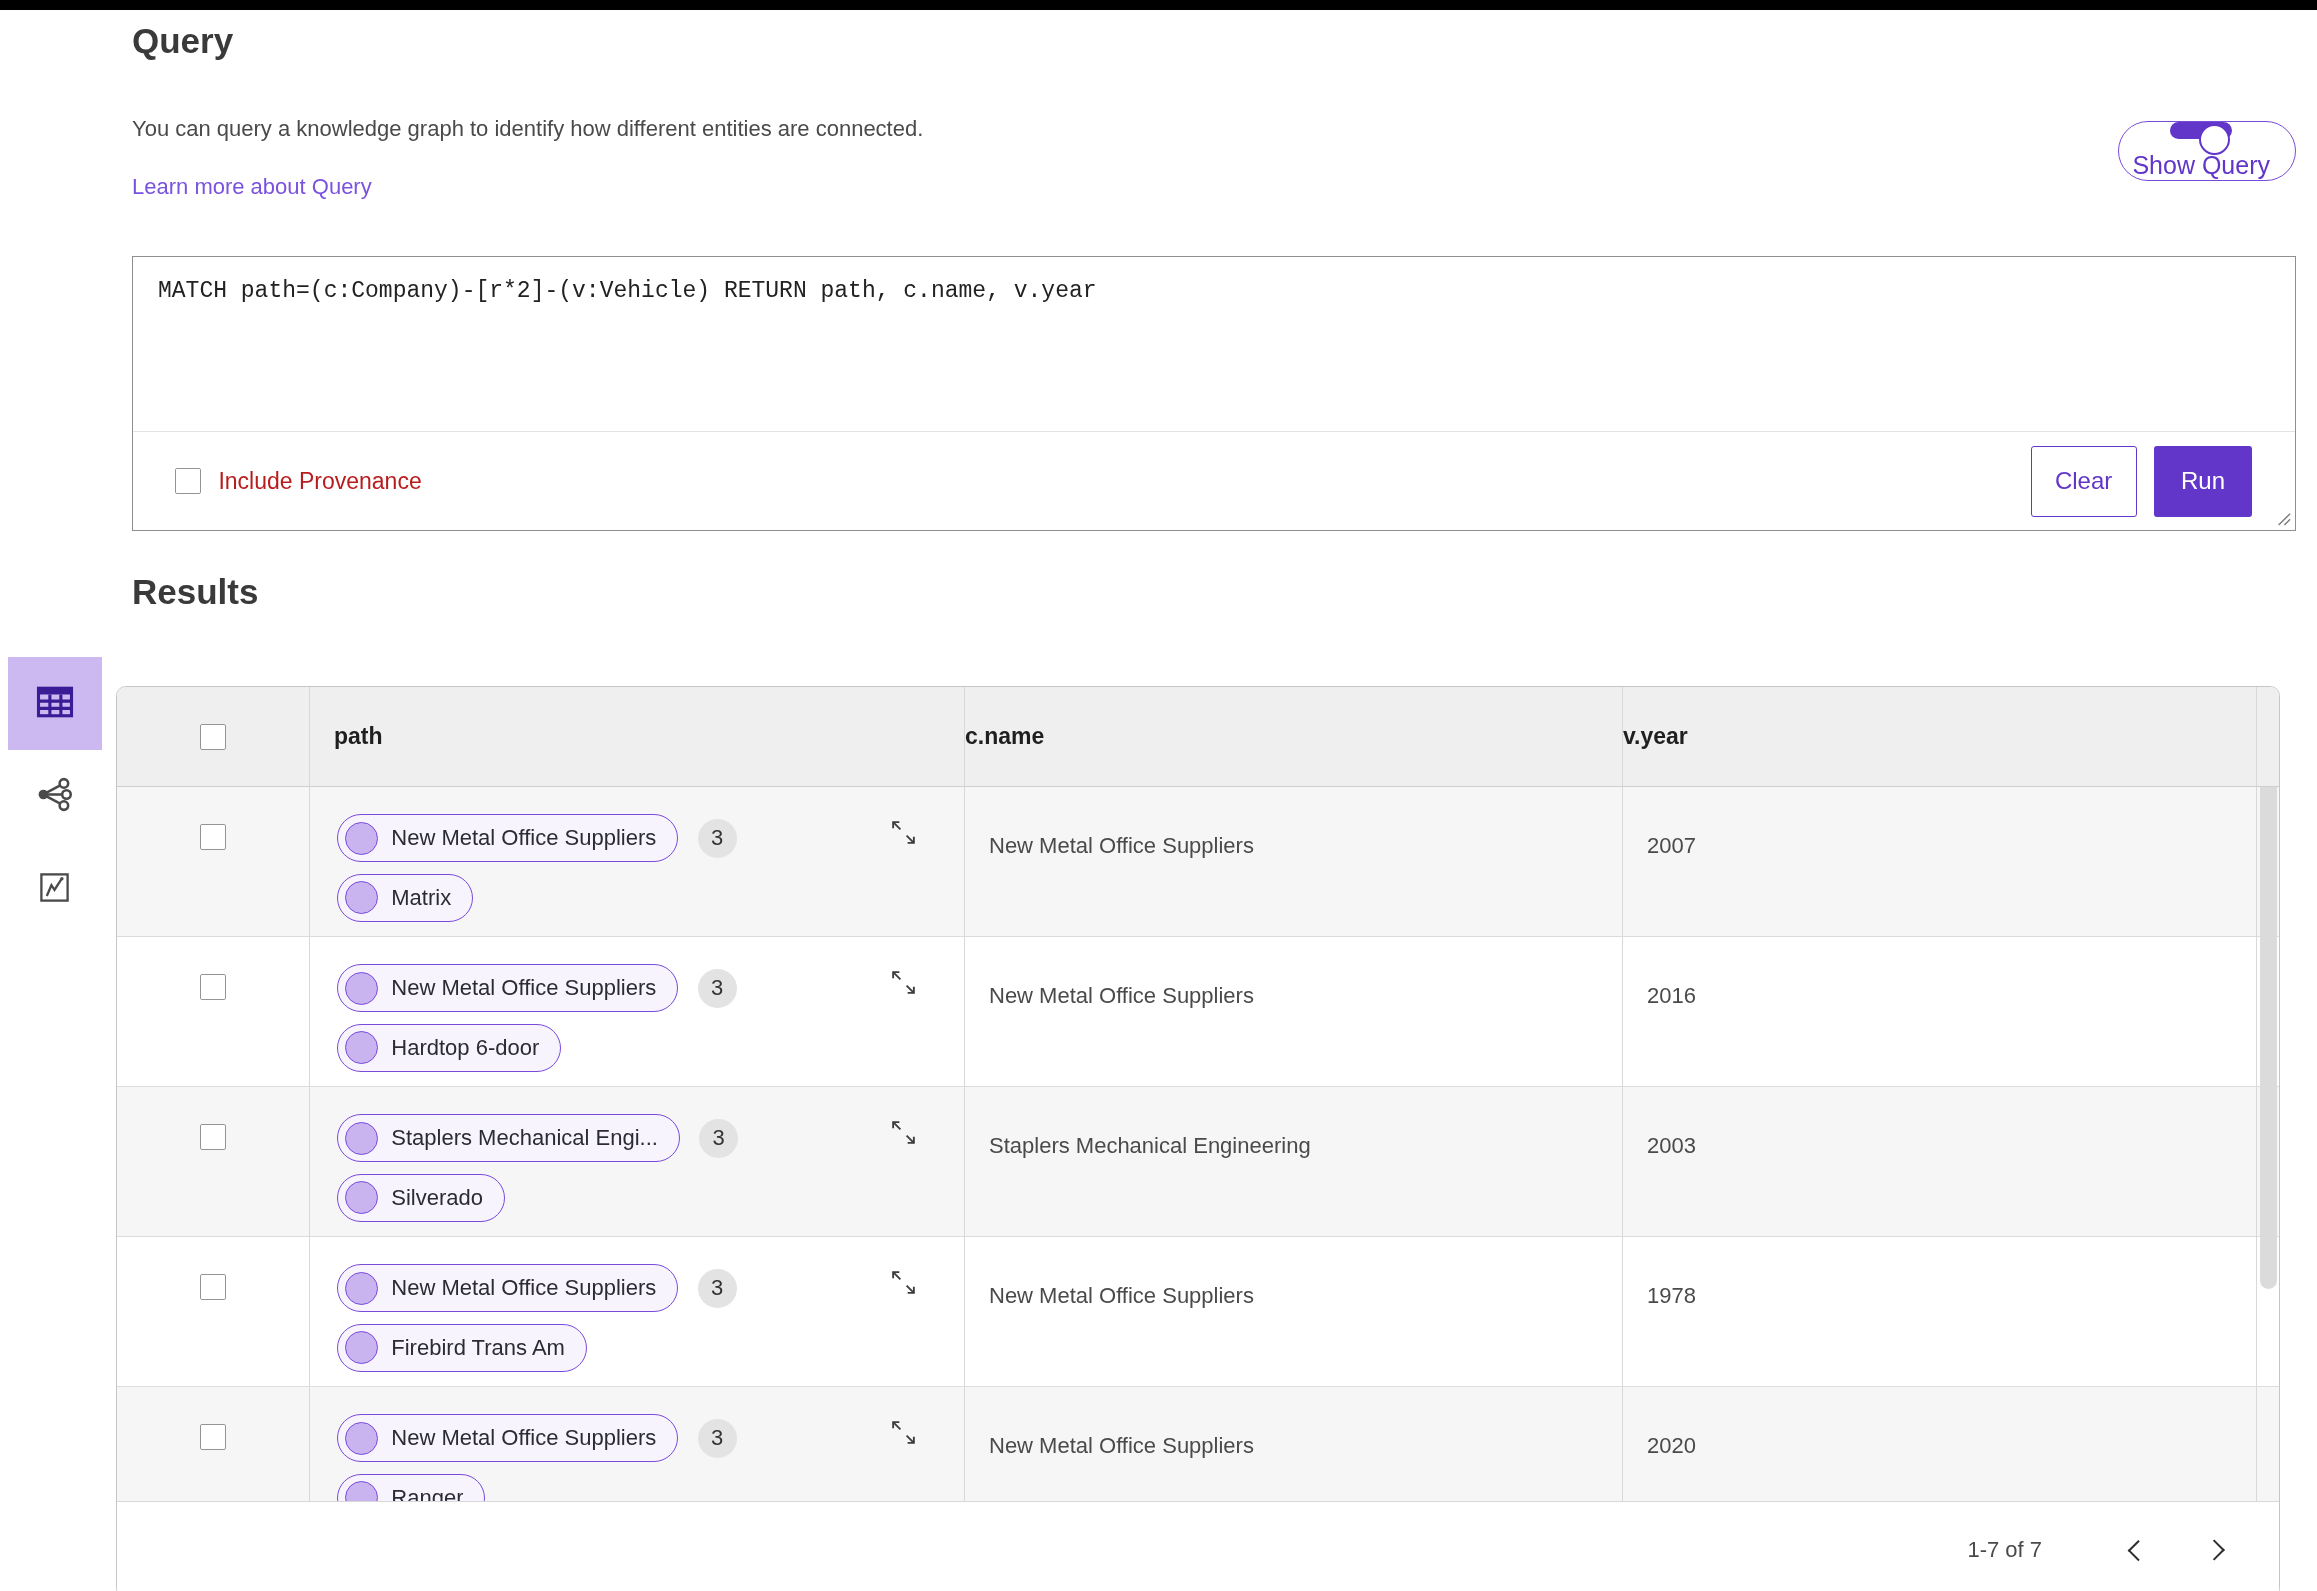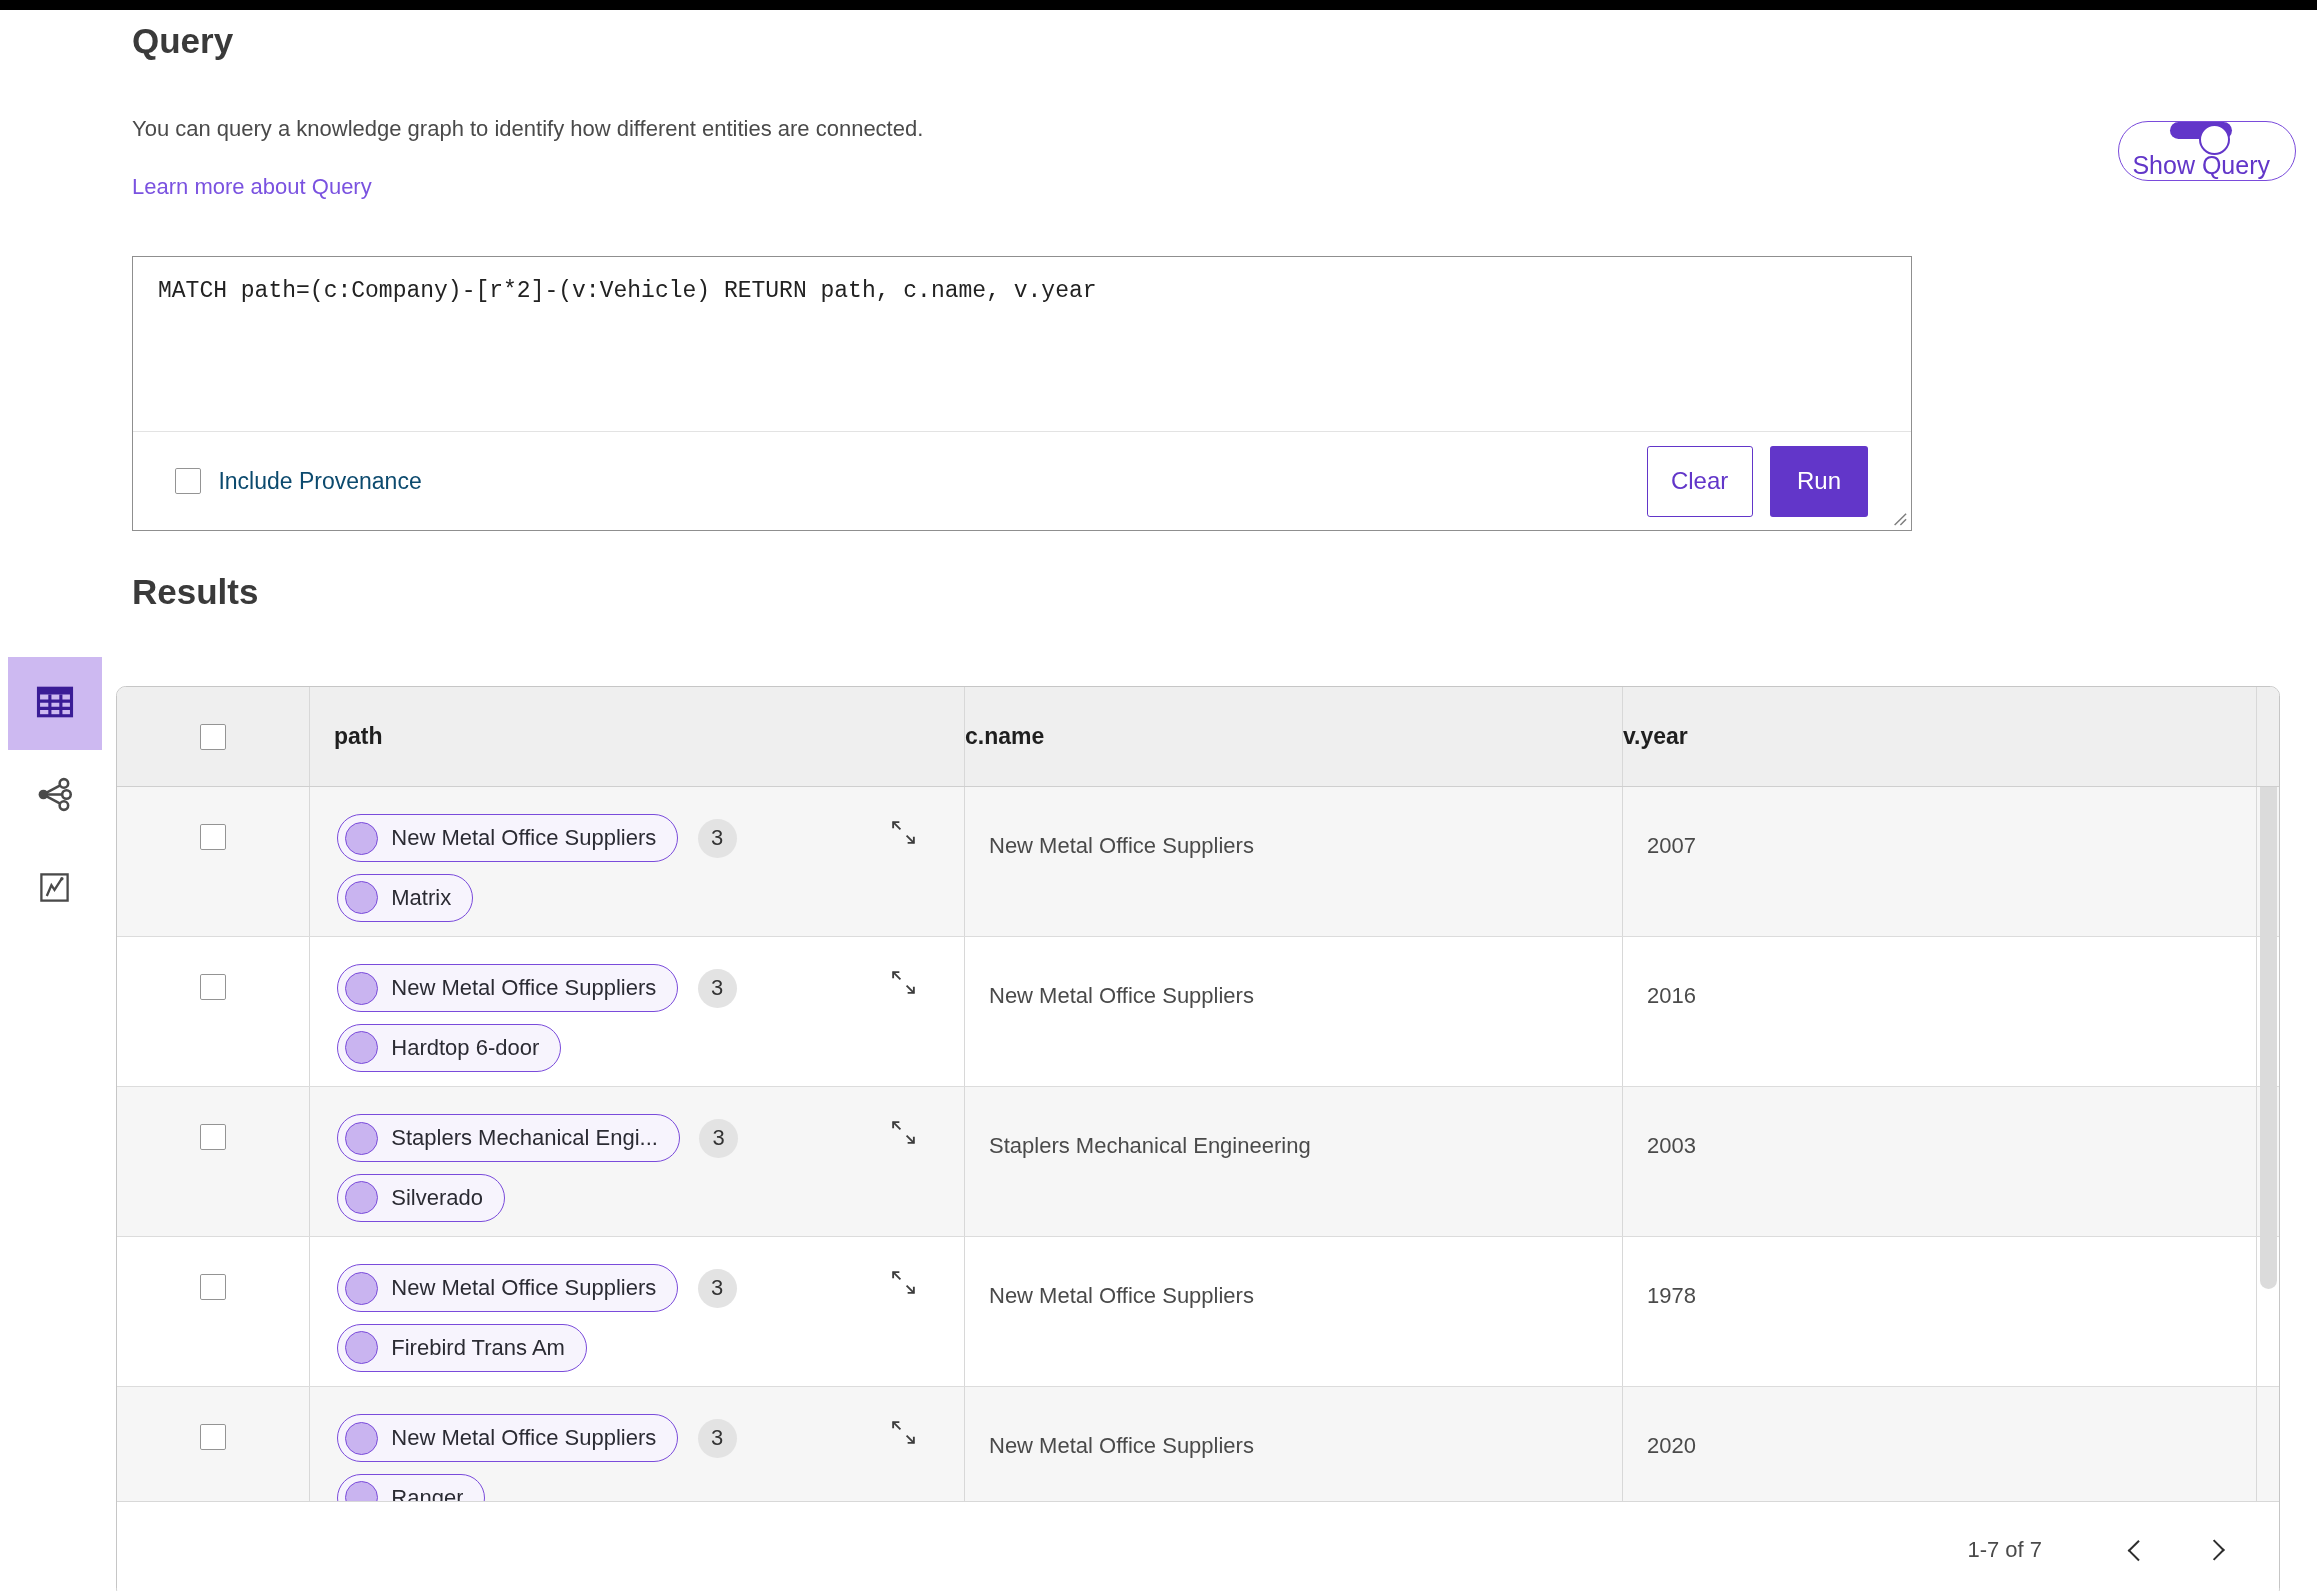--- a/index.html
+++ b/index.html
@@ -14,29 +14,29 @@
   .learn-link{position:absolute;left:0;top:153px;font-size:22px;color:var(--link,#7a52e0);cursor:pointer;}
   .show-query{position:absolute;right:0;top:100px;height:60px;box-sizing:border-box;
               border:1.9px solid var(--pill-border,#7a4bdb);border-radius:32px;
               display:inline-flex;align-items:center;gap:11.6px;padding:0 25px 0 13.5px;cursor:pointer;background:#fff;flex-direction:column;}
   .toggle-track{position:relative;width:62px;height:35px;border-radius:17.4px;background:var(--accent,#6236c9);}
   .toggle-knob{position:absolute;right:1.9px;top:1.9px;width:31px;height:31px;border-radius:50%;
                background:#fff;border:2.9px solid var(--accent,#6236c9);box-sizing:border-box;}
   .show-query-label{font-size:25px;color:var(--accent,#6236c9);}
 
   
-  .query-box{position:absolute;left:132px;top:256px;width:1780px;height:275px;box-sizing:border-box;
+  .query-box{position:absolute;left:132px;top:256px;width:2164px;height:275px;box-sizing:border-box;
              border:1px solid #8f8f8f;background:#fff;}
   .query-input{position:relative;height:175px;box-sizing:border-box;border-bottom:1px solid #e3e3e3;
                padding:21px 25px;font-family:"Liberation Mono","DejaVu Sans Mono",monospace;
                font-size:23px;color:#222;white-space:pre-wrap;cursor:text;}
   .resize-grip{position:absolute;right:2.9px;bottom:2.9px;width:21px;height:21px;}
   .query-toolbar{height:98px;display:flex;align-items:center;padding:0 43px 0 42px;}
   .cb{width:26px;height:26px;box-sizing:border-box;border:1.9px solid #949494;border-radius:1.9px;background:#fff;cursor:pointer;flex:none;}
-  .include-label{font-size:23px;color:#0c4a6e;margin-left:17.4px;}
+  .include-label{font-size:23px;color:#b91c1c;margin-left:17.4px;}
   .toolbar-spacer{flex:1;}
   .btn{height:71px;box-sizing:border-box;display:flex;align-items:center;justify-content:center;
        font-size:24px;border-radius:2.9px;cursor:pointer;}
   .btn-clear{width:106px;border:1.9px solid var(--accent,#6236c9);color:var(--accent,#6236c9);background:#fff;margin-right:17.4px;}
   .btn-run{width:98px;background:var(--accent,#6236c9);color:#fff;border:none;}
 
   
   .results-title{position:absolute;left:132px;top:572px;font-size:35px;font-weight:600;color:#3a3a3a;}
 
   .view-switcher{position:absolute;left:7.7px;top:657px;width:94px;}

